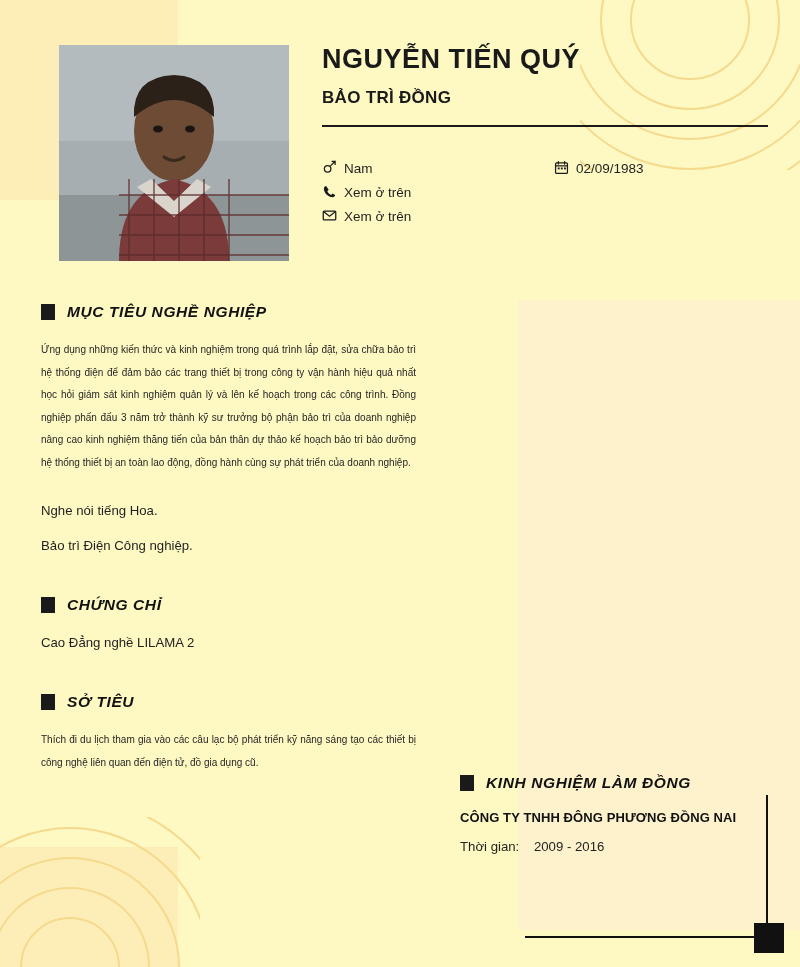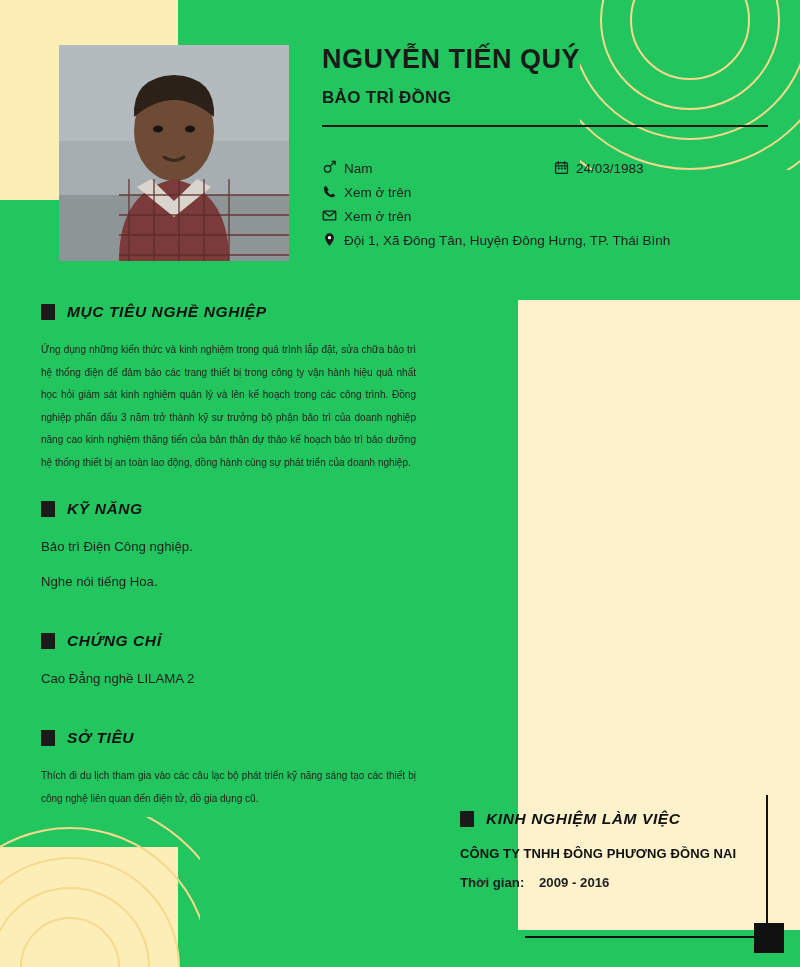--- a/index.html
+++ b/index.html
@@ -5,21 +5,21 @@
   * { box-sizing: border-box; margin: 0; padding: 0; }
   html, body {
     width: 800px; height: 967px;
     font-family: "Liberation Sans", sans-serif;
     background: #ffffff;
     overflow: hidden;
   }
   .page {
     position: relative;
     width: 800px; height: 967px;
-    background: #22c55e;
+    background: #fef9c3;
     overflow: hidden;
   }
   .deco-top-left2 {
     position: absolute; left: 0; top: 0;
     width: 178px; height: 200px;
     background: #fdeeb8;
   }
   .deco-top-right-rings {
     position: absolute; right: 0; top: -130px;
     width: 220px; height: 300px;
@@ -182,21 +182,20 @@
     font-weight: bold;
     color: #111;
     margin-bottom: 11px;
     letter-spacing: .1px;
   }
   .exp-line {
     font-size: 13.2px;
     line-height: 22px;
     color: #1f1f1f;
     margin-bottom: 10px;
-    font-weight: bold;
   }
   .rel { position: relative; z-index: 3; }
 </style>
 </head>
 <body>
 
 <div class="page">
 
   <div class="deco-top-left2"></div>
   <div class="deco-top-right-rings">
@@ -260,21 +259,21 @@
         <div class="contact-col-right">
           <span class="c-icon">
             <svg viewBox="0 0 24 24">
                 <rect x="2.5" y="4.5" width="19" height="17" rx="2" fill="none" stroke="#1a1a1a" stroke-width="2"></rect>
                 <path d="M2.5 9.5 h19 M7 2.5 v4 M17 2.5 v4" stroke="#1a1a1a" stroke-width="2" stroke-linecap="round"></path>
                 <rect x="6" y="12" width="3" height="3" fill="#1a1a1a"></rect>
                 <rect x="11" y="12" width="3" height="3" fill="#1a1a1a"></rect>
                 <rect x="16" y="12" width="3" height="3" fill="#1a1a1a"></rect>
               </svg>
           </span>
-          <span class="c-text">24/03/1983</span>
+          <span class="c-text">02/09/1983</span>
         </div>
       </div>
 
       <div class="contact-row">
         <div class="contact-col-left">
           <span class="c-icon">
             <svg viewBox="0 0 24 24">
                 <path d="M6.6 3 C5 3 3 5 3 6.8 c0 7.6 6.6 14.2 14.2 14.2 C19 21 21 19 21 17.4 l-4.2-2.1 -2.2 2.2 c-2.6-1.3-4.8-3.5-6.1-6.1 l2.2-2.2z" fill="#1a1a1a"></path>
               </svg>
           </span>
@@ -287,51 +286,36 @@
           <span class="c-icon">
             <svg viewBox="0 0 24 24">
                 <rect x="2" y="5" width="20" height="14" rx="1.5" fill="none" stroke="#1a1a1a" stroke-width="2"></rect>
                 <path d="M2.8 6 L12 13.2 L21.2 6" fill="none" stroke="#1a1a1a" stroke-width="2"></path>
               </svg>
           </span>
           <span class="c-text">Xem ở trên</span>
         </div>
       </div>
 
-      <div class="contact-row">
-        <div class="contact-col-right">
-          <span class="c-icon">
-            <svg viewBox="0 0 24 24">
-                <path d="M12 2 C8.1 2 5 5.1 5 9 c0 5.3 7 13 7 13 s7-7.7 7-13 c0-3.9-3.1-7-7-7z" fill="#1a1a1a"></path>
-                <circle cx="12" cy="9" r="2.5" fill="#ffffff"></circle>
-              </svg>
-          </span>
-          <span class="c-text">Đội 1, Xã Đông Tân, Huyện Đông Hưng, TP. Thái Bình</span>
-        </div>
-      </div>
 
     </div>
   </div>
 
   <div class="col-left rel">
 
     <div class="sect-head">
       <span class="sect-bullet"></span>
       <span class="sect-title">MỤC TIÊU NGHỀ NGHIỆP</span>
     </div>
     <div class="para">Ứng dụng những kiến thức và kinh nghiệm trong quá trình lắp đặt, sửa chữa bảo trì hệ thống điện để đảm bảo các trang thiết bị trong công ty vận hành hiệu quả nhất học hỏi giám sát kinh nghiệm quản lý và lên kế hoạch trong các công trình. Đồng nghiệp phấn đấu 3 năm trở thành kỹ sư trưởng bộ phận bảo trì của doanh nghiệp nâng cao kinh nghiệm thăng tiến của bản thân dự thảo kế hoạch bảo trì bảo dưỡng hệ thống thiết bị an toàn lao động, đồng hành cùng sự phát triển của doanh nghiệp.</div>
 
     <div class="sect-gap"></div>
 
-    <div class="sect-head">
-      <span class="sect-bullet"></span>
-      <span class="sect-title">KỸ NĂNG</span>
-    </div>
+    <div class="skill-line">Nghe nói tiếng Hoa.</div>
     <div class="skill-line">Bảo trì Điện Công nghiệp.</div>
-    <div class="skill-line">Nghe nói tiếng Hoa.</div>
 
     <div class="sect-gap"></div>
 
     <div class="sect-head">
       <span class="sect-bullet"></span>
       <span class="sect-title">CHỨNG CHỈ</span>
     </div>
     <div class="skill-line">Cao Đẳng nghề LILAMA 2</div>
 
     <div class="sect-gap"></div>
@@ -341,21 +325,21 @@
       <span class="sect-title">SỞ TIÊU</span>
     </div>
     <div class="para">Thích đi du lịch tham gia vào các câu lạc bộ phát triển kỹ năng sáng tạo các thiết bị công nghệ liên quan đến điện tử, đồ gia dụng cũ.</div>
 
   </div>
 
   <div class="col-right rel">
 
     <div class="sect-head">
       <span class="sect-bullet"></span>
-      <span class="sect-title">KINH NGHIỆM LÀM VIỆC</span>
+      <span class="sect-title">KINH NGHIỆM LÀM ĐỒNG</span>
     </div>
 
     <div>
       <div class="exp-company">CÔNG TY TNHH ĐÔNG PHƯƠNG ĐỒNG NAI</div>
       <div class="exp-line">
         <span>Thời gian:</span>
         <span>&nbsp;&nbsp;</span>
         <span>2009 - 2016</span>
       </div>
 

